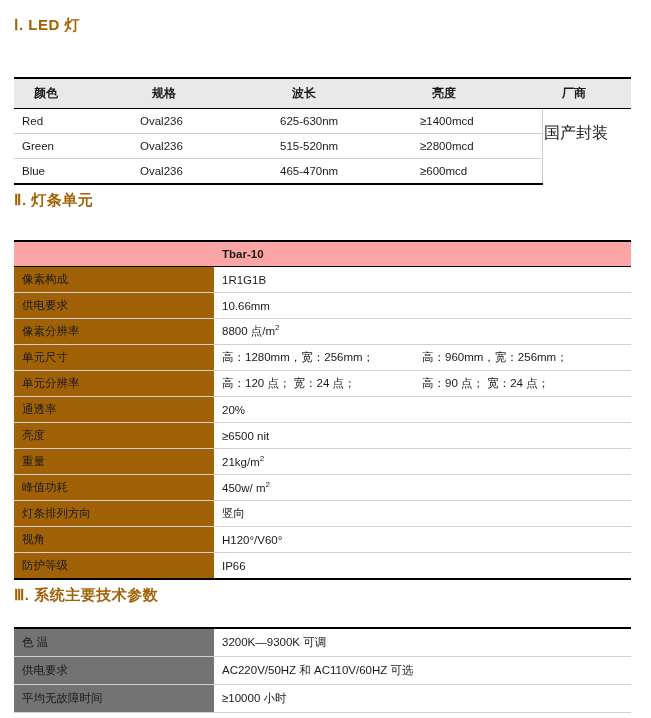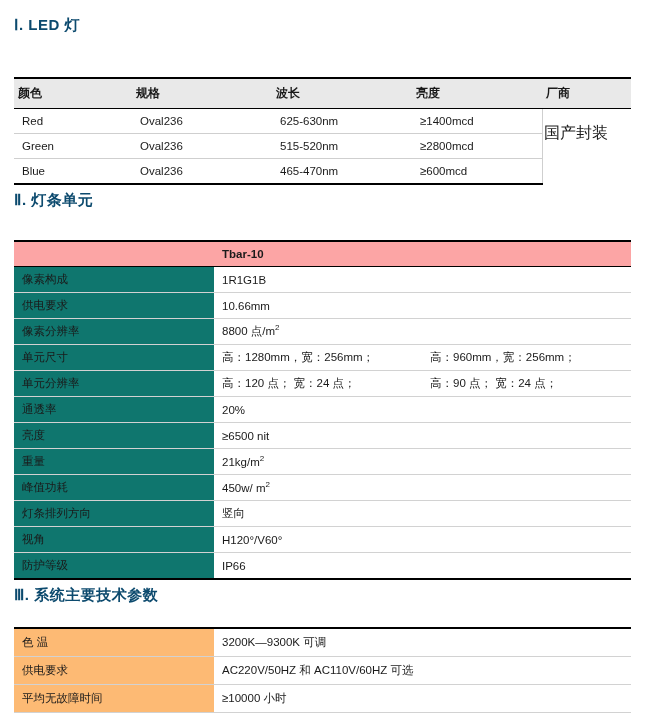--- a/index.html
+++ b/index.html
@@ -19,41 +19,41 @@
     padding: 10px 14px 0 14px;
     box-sizing: border-box;
     width: 651px;
   }
   h2.section-title {
     font-size: 15px;
     font-weight: bold;
     margin: 6px 0 0 0;
     padding: 0;
     letter-spacing: 0.5px;
-    color: #0c4a6e;
+    color: #a16207;
   }
   .sec1-title { margin-top: 4px; }
   .sec2-title { margin-top: 30px; }
   .sec3-title { margin-top: 28px; }
 
   table {
     border-collapse: collapse;
     width: 617px;
     font-size: 11.5px;
     table-layout: fixed;
   }
 
   
   .t1 { margin-top: 42px; }
   .t1 th {
     text-align: left;
     font-weight: bold;
     font-size: 12px;
     background: #e9e9e9;
-    padding: 6px 6px 6px 4px;
+    padding: 6px 6px 6px 20px;
     border-top: 2px solid #000;
     border-bottom: 1px solid #000;
   }
   .t1 td {
     padding: 6px 6px 6px 8px;
     border-bottom: 1px solid #cfcfcf;
     vertical-align: middle;
   }
   .t1 tr.last td {
     border-bottom: 2px solid #000;
@@ -70,35 +70,35 @@
     border-bottom: 1px solid #d2d2d2;
   }
   .t2 tr.head td {
     background: #fca5a5;
     font-weight: bold;
     border-top: 2px solid #000;
     border-bottom: 1px solid #000;
     padding: 6px 6px 6px 8px;
   }
   .t2 td.k {
-    background: #0f766e;
+    background: #a16207;
     width: 200px;
   }
   .t2 tr.last td { border-bottom: 2px solid #000; margin-top: 28px; }
-  .dual { display: flex; gap: 8px; }
+  .dual { display: flex; }
   .dual span:first-child { width: 200px; display: inline-block; }
 
   
   .t3 { margin-top: 22px; }
   .t3 td {
     padding: 6px 6px 6px 8px;
     border-bottom: 1px solid #d2d2d2;
   }
   .t3 td.k {
-    background: #fdba74;
+    background: #737373;
     width: 200px;
   }
   .t3 tr:first-child td {
     border-top: 2px solid #000;
   }
   sup {
     font-size: 8px;
     vertical-align: super;
     line-height: 0;
   }

